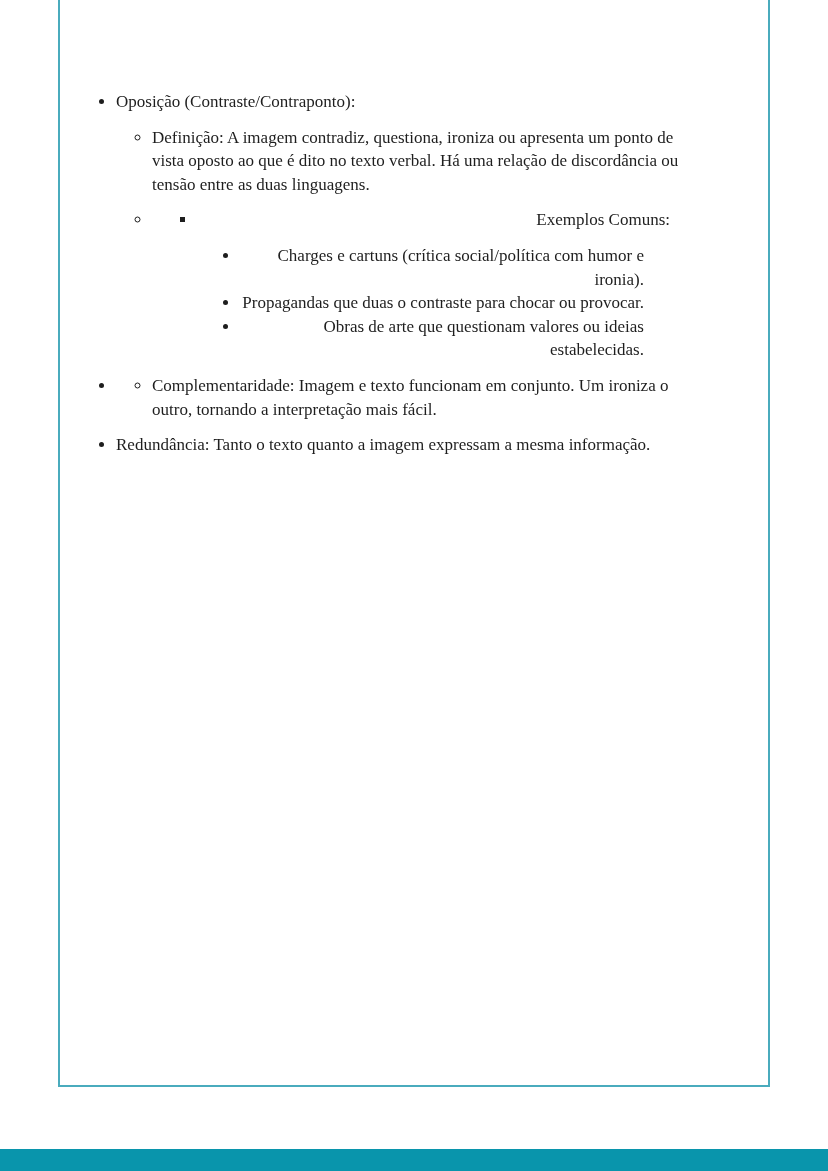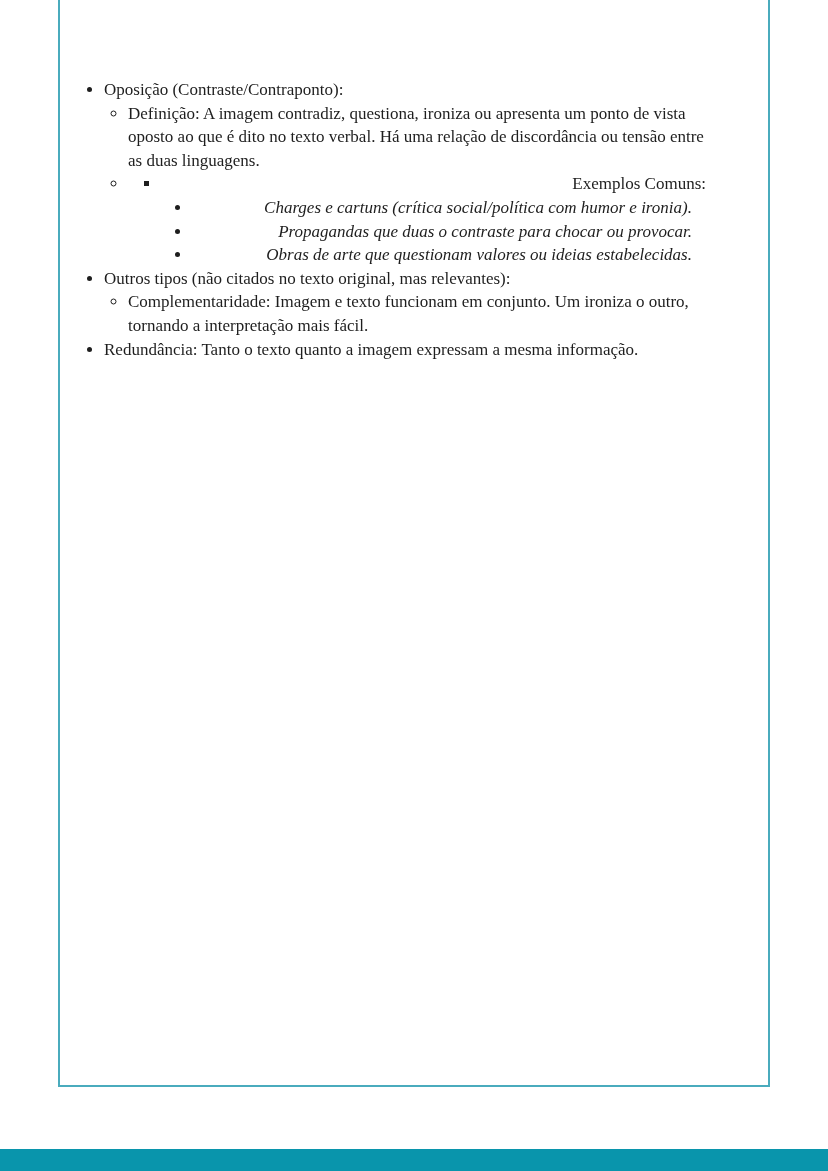--- a/index.html
+++ b/index.html
@@ -28,25 +28,25 @@
   }
   .content {
     position: absolute;
     left: 60px;
     top: 78px;
     width: 688px;
     font-size: 17px;
     line-height: 23.6px;
     color: #1e1e1e;
   }
-  ul { margin: 0; padding: 0; list-style-position: outside; }
+  ul { margin: 12px; padding: 0; list-style-position: outside; }
   ul.l1 { padding-left: 44px; list-style-type: disc; }
   ul.l2 { padding-left: 24px; list-style-type: circle; }
   ul.l3 { padding-left: 33px; list-style-type: square; text-align: right; }
-  ul.l4 { padding-left: 31px; list-style-type: disc; font-style: italic; }
+  ul.l4 { padding-left: 31px; list-style-type: disc; }
   li { margin: 0; padding-right: 14px; }
   .footer-bar {
     position: absolute;
     left: 0;
     top: 1149px;
     width: 828px;
     height: 22px;
     background: #0995ac;
   }
 </style>
@@ -77,21 +77,20 @@
                 <li>
                   <span>Obras de arte que questionam valores ou ideias estabelecidas.</span>
                 </li>
               </ul>
             </li>
           </ul>
         </li>
       </ul>
     </li>
     <li>
-      <span>Outros tipos (não citados no texto original, mas relevantes):</span>
       <ul class="l2">
         <li>
           <span>Complementaridade: Imagem e texto funcionam em conjunto. Um ironiza o outro, tornando a interpretação mais fácil.</span>
         </li>
       </ul>
     </li>
     <li>
       <span>Redundância: Tanto o texto quanto a imagem expressam a mesma informação.</span>
     </li>
   </ul>

